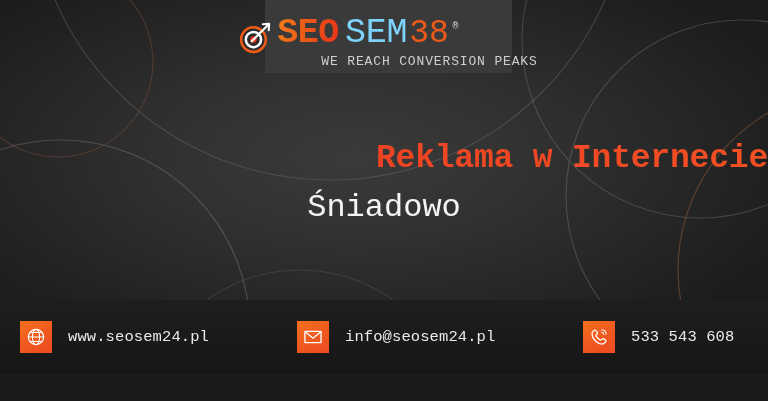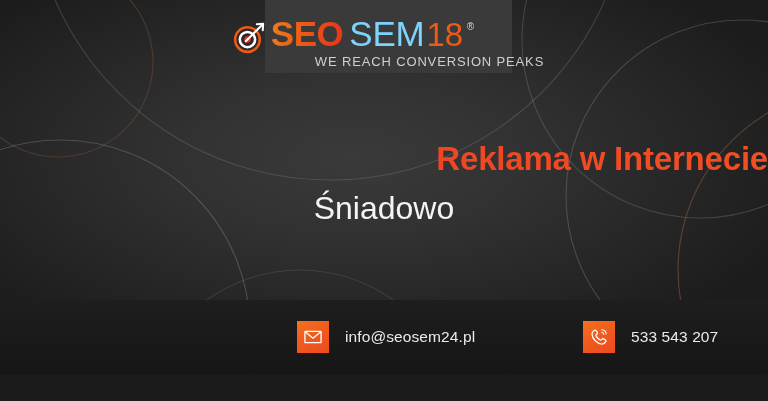--- a/index.html
+++ b/index.html
@@ -8,21 +8,21 @@
     background: #1b1b1b;
   }
   #stage {
     position: relative;
     width: 768px;
     height: 374px;
     overflow: hidden;
     background:
       radial-gradient(ellipse 62% 58% at 46% 42%, #3a3a3a 0%, #323232 35%, #272727 68%, #1c1c1c 100%),
       #1f1f1f;
-    font-family: Liberation Sans, sans-serif;
+    font-family: Liberation Mono, monospace;
     -webkit-font-smoothing: antialiased;
   }
 
   
   #bg-decor {
     position: absolute;
     inset: 0;
     width: 768px;
     height: 401px;
     pointer-events: none;
@@ -188,35 +188,47 @@
         <circle cx="17" cy="23" r="14.5" fill="none" stroke="#ee5a18" stroke-width="3"></circle>
         <circle cx="17" cy="23" r="9" fill="none" stroke="#ffffff" stroke-width="3"></circle>
         <circle cx="17" cy="23" r="3.8" fill="#e8321a"></circle>
         <path d="M15 25 L35 5" stroke="#ffffff" stroke-width="2.6" stroke-linecap="round" fill="none"></path>
         <path d="M28 5 L35.5 4.5 L35 12" stroke="#ffffff" stroke-width="2.4" fill="none" stroke-linecap="round" stroke-linejoin="round"></path>
       </svg>
       <div class="logo-words">
         <div class="logo-line1">
           <span class="logo-seo">SEO</span>
           <span class="logo-sem">SEM</span>
-          <span class="logo-24">18</span>
+          <span class="logo-24">38</span>
           <span class="logo-reg">®</span>
         </div>
         <div class="logo-tagline">WE REACH CONVERSION PEAKS</div>
       </div>
     </div>
   </div>
 
   <div class="hero">
     <h1 class="hero-title">Reklama w Internecie</h1>
     <div class="hero-sub">Śniadowo</div>
   </div>
 
   <div class="footer">
 
+    <div class="contact contact-1">
+      <span class="contact-icon">
+        <svg width="20" height="20" viewBox="0 0 24 24" xmlns="http://www.w3.org/2000/svg">
+          <circle cx="12" cy="12" r="9.2" fill="none" stroke="#ffffff" stroke-width="1.5"></circle>
+          <ellipse cx="12" cy="12" rx="4.3" ry="9.2" fill="none" stroke="#ffffff" stroke-width="1.3"></ellipse>
+          <line x1="2.8" y1="12" x2="21.2" y2="12" stroke="#ffffff" stroke-width="1.3"></line>
+          <path d="M4.4 6.6 H19.6" fill="none" stroke="#ffffff" stroke-width="1.2"></path>
+          <path d="M4.4 17.4 H19.6" fill="none" stroke="#ffffff" stroke-width="1.2"></path>
+        </svg>
+      </span>
+      <span class="contact-text">www.seosem24.pl</span>
+    </div>
 
     <div class="contact contact-2">
       <span class="contact-icon">
         <svg width="20" height="20" viewBox="0 0 24 24" xmlns="http://www.w3.org/2000/svg">
           <rect x="2.3" y="5.2" width="19.4" height="13.6" rx="0.6" fill="none" stroke="#ffffff" stroke-width="1.6"></rect>
           <path d="M2.6 5.8 L12 13.4 L21.4 5.8" fill="none" stroke="#ffffff" stroke-width="1.6" stroke-linejoin="round"></path>
         </svg>
       </span>
       <span class="contact-text">info@seosem24.pl</span>
     </div>
@@ -224,17 +236,17 @@
     <div class="contact contact-3">
       <span class="contact-icon">
         <svg width="20" height="20" viewBox="0 0 24 24" xmlns="http://www.w3.org/2000/svg">
           <path d="M7.6 3.6 C6.4 3.6 3.6 5.8 3.6 8.4 c0 5.6 6.4 12 12 12 c2.6 0 4.8-2.8 4.8-4
                    c0-0.6-3.2-2.6-3.8-2.6 c-0.7 0-1.9 2-2.6 2 c-1.4 0-5.8-4.4-5.8-5.8
                    c0-0.7 2-1.9 2-2.6 C10.2 6.8 8.2 3.6 7.6 3.6 Z" fill="none" stroke="#ffffff" stroke-width="1.5" stroke-linejoin="round"></path>
           <path d="M15.4 3.2 a5.6 5.6 0 0 1 5.2 5.2" fill="none" stroke="#ffffff" stroke-width="1.3" stroke-linecap="round"></path>
           <path d="M15.2 6.4 a2.9 2.9 0 0 1 2.6 2.6" fill="none" stroke="#ffffff" stroke-width="1.3" stroke-linecap="round"></path>
         </svg>
       </span>
-      <span class="contact-text">533 543 207</span>
+      <span class="contact-text">533 543 608</span>
     </div>
 
   </div>
 </div>
 
 </body></html>

